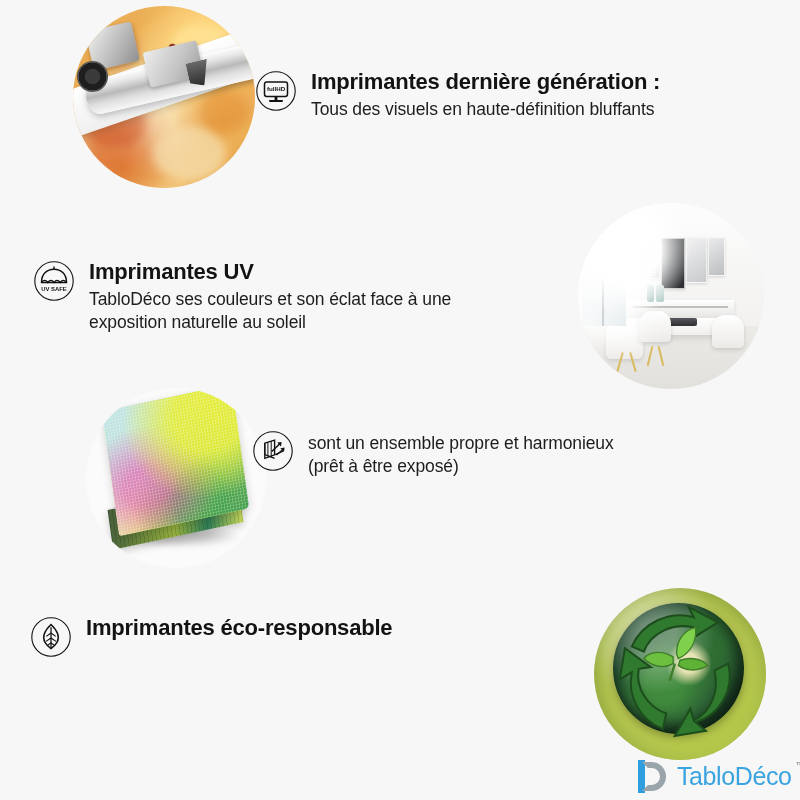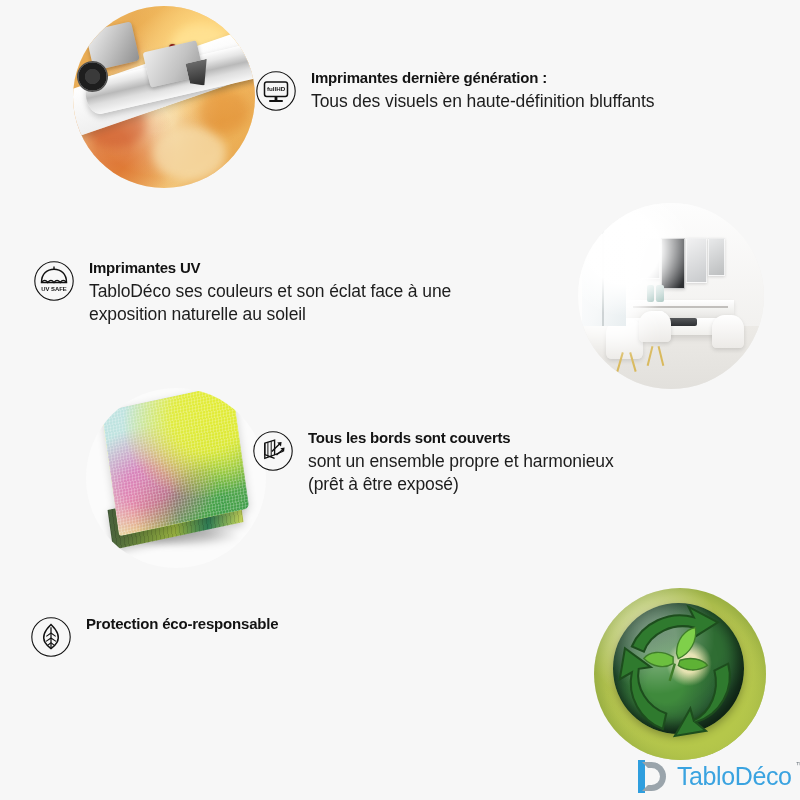--- a/index.html
+++ b/index.html
@@ -37,21 +37,21 @@
     width: 42px;
     height: 42px;
     margin-top: 2px;
   }
 
   .feature .icon-wrap svg { display: block; width: 42px; height: 42px; }
 
   .feature .txt { padding-top: 1px; }
 
   .f-title {
-    font-size: 15px;
+    font-size: 22px;
     font-weight: bold;
     line-height: 1.18;
     letter-spacing: -0.2px;
     color: #131313;
     white-space: nowrap;
   }
 
   .f-body {
     font-size: 17.5px;
     font-weight: normal;
@@ -410,40 +410,39 @@
         <line x1="15.9" y1="12.2" x2="15.9" y2="26.6" stroke="#111" stroke-width="1"></line>
         <line x1="19.2" y1="11.2" x2="19.2" y2="27.5" stroke="#111" stroke-width="1"></line>
         <path d="M22.6 24.8 L31.2 21.3" fill="none" stroke="#111" stroke-width="1.2"></path>
         <path d="M19.8 21.5 L28.6 13.0" fill="none" stroke="#111" stroke-width="1.5"></path>
         <path d="M25.2 12.6 L29.6 12.0 L29.0 16.4 Z" fill="#111"></path>
         <path d="M24.4 25.0 L31.6 19.0" fill="none" stroke="#111" stroke-width="1.5"></path>
         <path d="M28.4 18.3 L32.6 17.6 L32.0 21.9 Z" fill="#111"></path>
       </svg>
     </span>
     <div class="txt">
-      <div class="f-title">Tous les bords sont couverts</div>
       <div class="f-body">sont un ensemble propre et harmonieux
 (prêt à être exposé)</div>
     </div>
   </div>
 
   <div class="feature" id="feature-4">
     <span class="icon-wrap">
       <svg viewBox="0 0 42 42">
         <circle cx="21" cy="21" r="19.2" fill="none" stroke="#111" stroke-width="1.1"></circle>
         <path d="M21 8.6 C27.6 15.0 29.8 21.6 27.0 26.4 C25.0 29.8 22.8 31.4 21 32.6
                  C19.2 31.4 17.0 29.8 15.0 26.4 C12.2 21.6 14.4 15.0 21 8.6 Z" fill="none" stroke="#111" stroke-width="1.45"></path>
         <line x1="21" y1="11.2" x2="21" y2="32.6" stroke="#111" stroke-width="1.25"></line>
         <path d="M21 17.0 L16.3 20.4 M21 17.0 L25.7 20.4
                  M21 22.0 L16.0 25.4 M21 22.0 L26.0 25.4
                  M21 26.8 L17.6 29.4 M21 26.8 L24.4 29.4" fill="none" stroke="#111" stroke-width="1.1"></path>
       </svg>
     </span>
     <div class="txt">
-      <div class="f-title">Protection éco-responsable</div>
+      <div class="f-title">Imprimantes éco-responsable</div>
     </div>
   </div>
 
   <div id="brand">
     <span class="mark">
       <span class="bar"></span>
       <span class="dee"></span>
     </span>
     <span class="word">
       <span>TabloDéco</span>

